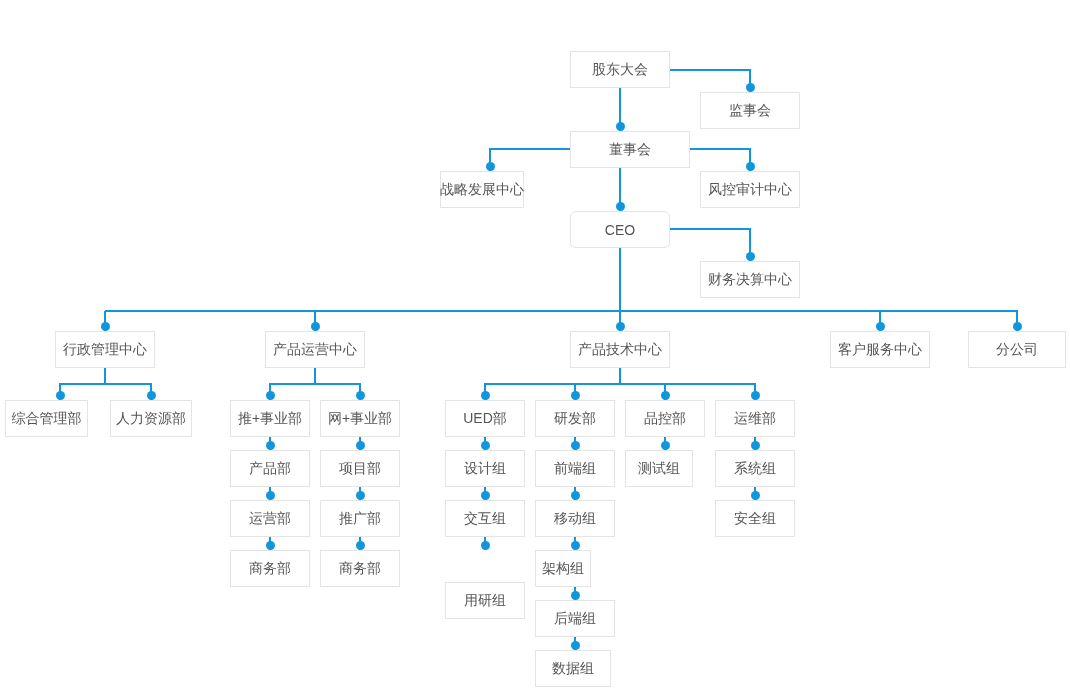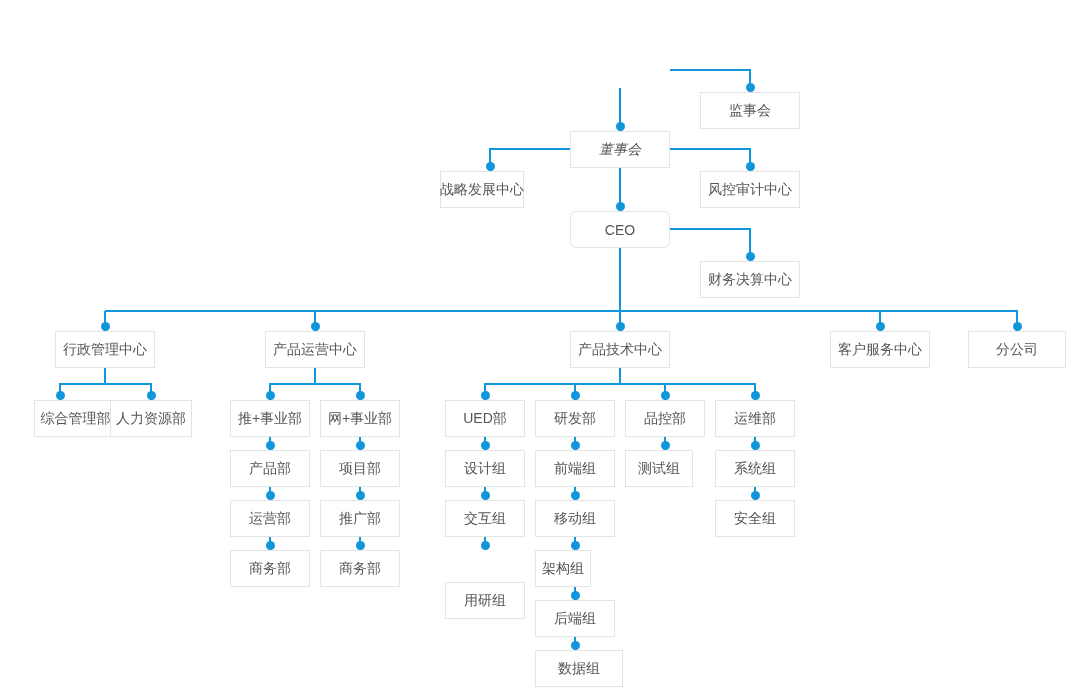--- a/index.html
+++ b/index.html
@@ -113,32 +113,33 @@
     <div class="dot" style="left: 355.5px; top: 490.5px;"></div>
     <div class="dot" style="left: 480.5px; top: 490.5px;"></div>
     <div class="dot" style="left: 570.5px; top: 490.5px;"></div>
     <div class="dot" style="left: 750.5px; top: 490.5px;"></div>
     <div class="dot" style="left: 265.5px; top: 540.5px;"></div>
     <div class="dot" style="left: 355.5px; top: 540.5px;"></div>
     <div class="dot" style="left: 480.5px; top: 540.5px;"></div>
     <div class="dot" style="left: 570.5px; top: 540.5px;"></div>
     <div class="dot" style="left: 570.5px; top: 590.5px;"></div>
     <div class="dot" style="left: 570.5px; top: 640.5px;"></div>
+    <div class="node" style="left: 570px; top: 51px; width: 100px; height: 37px;">股东大会</div>
     <div class="node" style="left: 700px; top: 92px; width: 100px; height: 37px;">监事会</div>
-    <div class="node" style="left: 570px; top: 131px; width: 100px; height: 37px; font-style: italic;">董事会</div>
+    <div class="node" style="left: 570px; top: 131px; width: 120px; height: 37px;">董事会</div>
     <div class="node" style="left: 440px; top: 171px; width: 84px; height: 37px;">战略发展中心</div>
     <div class="node" style="left: 700px; top: 171px; width: 100px; height: 37px;">风控审计中心</div>
     <div class="node" style="left: 570px; top: 211px; width: 100px; height: 37px; border-radius: 6px;">CEO</div>
     <div class="node" style="left: 700px; top: 261px; width: 100px; height: 37px;">财务决算中心</div>
     <div class="node" style="left: 55px; top: 331px; width: 100px; height: 37px;">行政管理中心</div>
     <div class="node" style="left: 265px; top: 331px; width: 100px; height: 37px;">产品运营中心</div>
     <div class="node" style="left: 570px; top: 331px; width: 100px; height: 37px;">产品技术中心</div>
     <div class="node" style="left: 830px; top: 331px; width: 100px; height: 37px;">客户服务中心</div>
     <div class="node" style="left: 968px; top: 331px; width: 98px; height: 37px;">分公司</div>
-    <div class="node" style="left: 34px; top: 400px; width: 83px; height: 37px;">综合管理部</div>
+    <div class="node" style="left: 5px; top: 400px; width: 83px; height: 37px;">综合管理部</div>
     <div class="node" style="left: 110px; top: 400px; width: 82px; height: 37px;">人力资源部</div>
     <div class="node" style="left: 230px; top: 400px; width: 80px; height: 37px;">推+事业部</div>
     <div class="node" style="left: 320px; top: 400px; width: 80px; height: 37px;">网+事业部</div>
     <div class="node" style="left: 445px; top: 400px; width: 80px; height: 37px;">UED部</div>
     <div class="node" style="left: 535px; top: 400px; width: 80px; height: 37px;">研发部</div>
     <div class="node" style="left: 625px; top: 400px; width: 80px; height: 37px;">品控部</div>
     <div class="node" style="left: 715px; top: 400px; width: 80px; height: 37px;">运维部</div>
     <div class="node" style="left: 230px; top: 450px; width: 80px; height: 37px;">产品部</div>
     <div class="node" style="left: 320px; top: 450px; width: 80px; height: 37px;">项目部</div>
     <div class="node" style="left: 445px; top: 450px; width: 80px; height: 37px;">设计组</div>
@@ -148,14 +149,14 @@
     <div class="node" style="left: 230px; top: 500px; width: 80px; height: 37px;">运营部</div>
     <div class="node" style="left: 320px; top: 500px; width: 80px; height: 37px;">推广部</div>
     <div class="node" style="left: 445px; top: 500px; width: 80px; height: 37px;">交互组</div>
     <div class="node" style="left: 535px; top: 500px; width: 80px; height: 37px;">移动组</div>
     <div class="node" style="left: 715px; top: 500px; width: 80px; height: 37px;">安全组</div>
     <div class="node" style="left: 230px; top: 550px; width: 80px; height: 37px;">商务部</div>
     <div class="node" style="left: 320px; top: 550px; width: 80px; height: 37px;">商务部</div>
     <div class="node" style="left: 445px; top: 550px; width: 80px; height: 37px; margin-top: 32px;">用研组</div>
     <div class="node" style="left: 535px; top: 550px; width: 56px; height: 37px;">架构组</div>
     <div class="node" style="left: 535px; top: 600px; width: 80px; height: 37px;">后端组</div>
-    <div class="node" style="left: 535px; top: 650px; width: 88px; height: 37px;">数据组</div>
+    <div class="node" style="left: 535px; top: 650px; width: 76px; height: 37px;">数据组</div>
   </div>
 
 </body></html>

